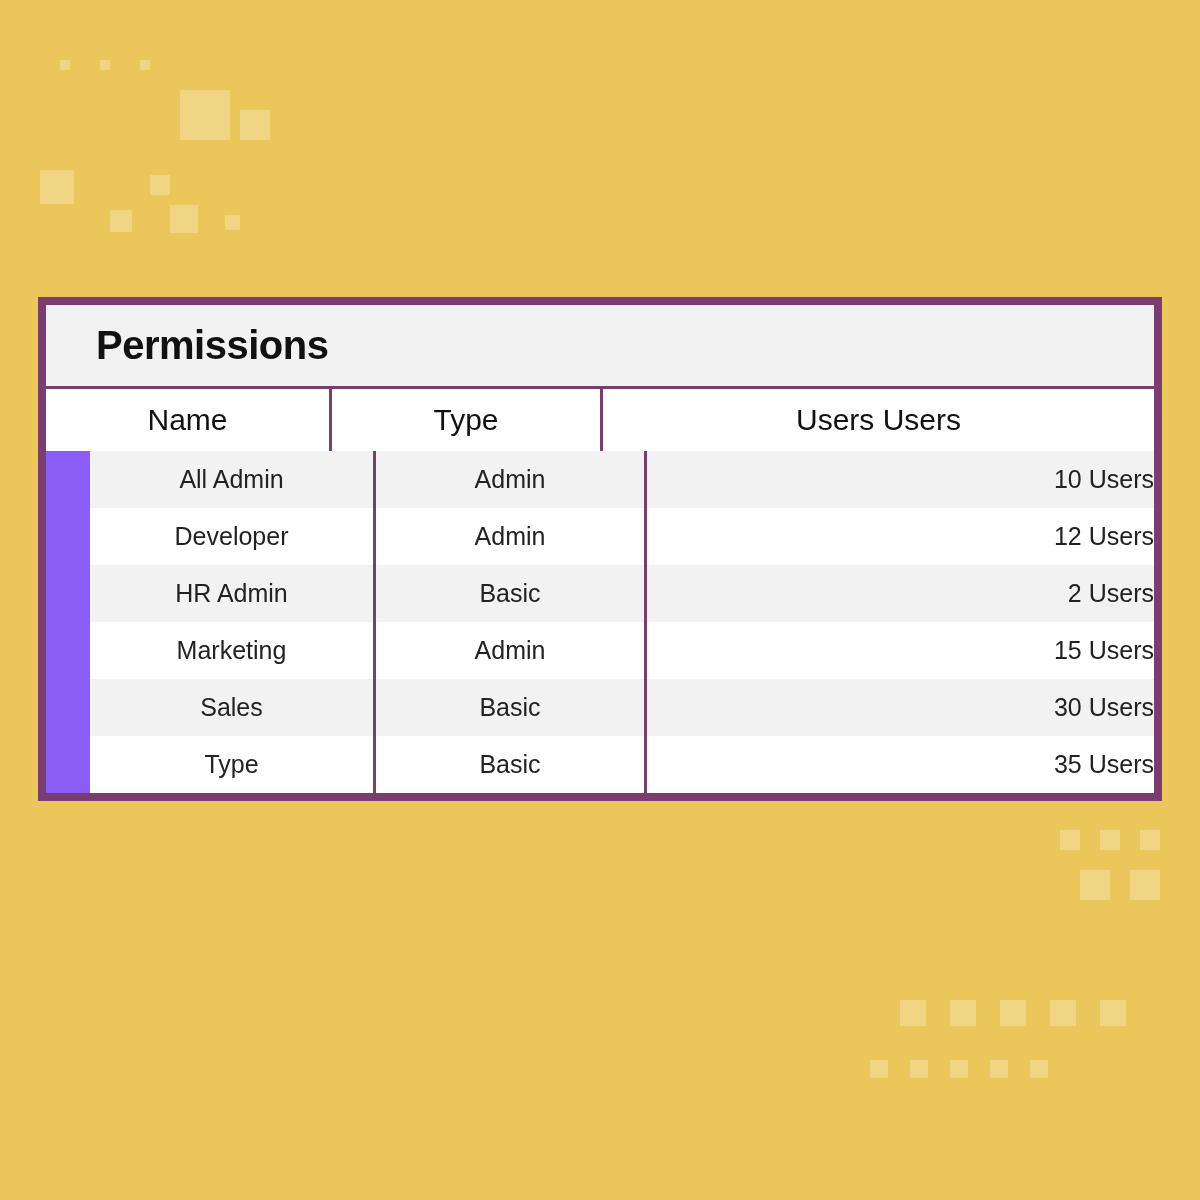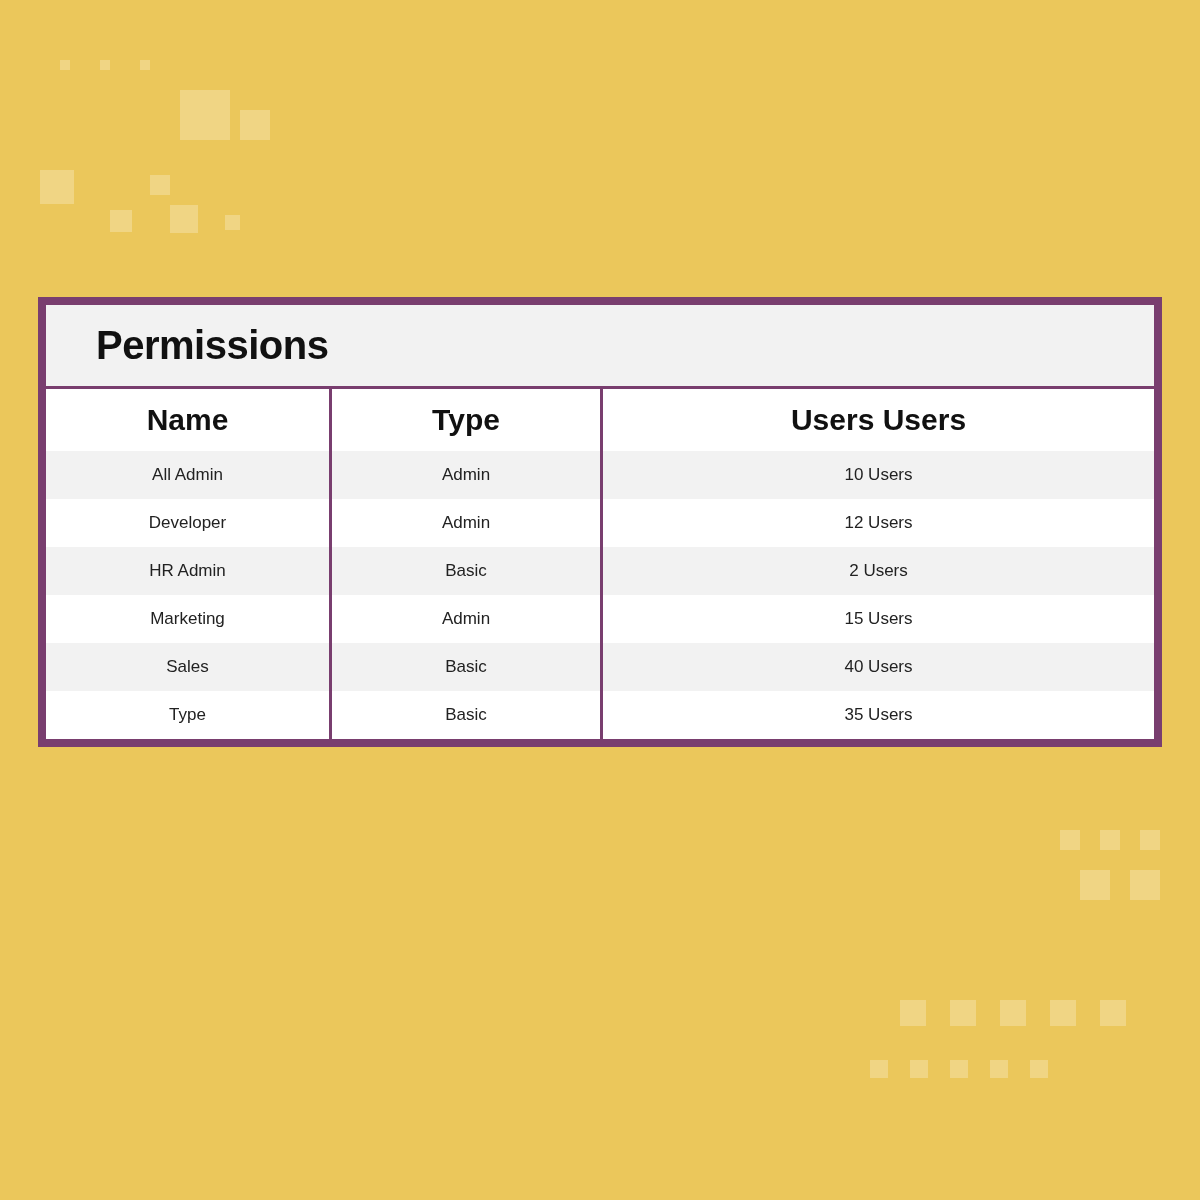--- a/index.html
+++ b/index.html
@@ -43,48 +43,49 @@
     margin: 0;
     font-size: 40px;
     font-weight: 800;
     letter-spacing: -0.5px;
     color: #111;
   }
 
   .col-headers {
     display: flex;
     background: #fff;
-    font-weight: 700;
+    font-weight: 400;
     font-size: 30px;
     color: #111;
   }
   .col-headers > div {
     text-align: center;
     padding: 14px 0 14px;
   }
   .col-name  { width: 283px; border-right: 3px solid #793e6f; }
   .col-type  { width: 268px; border-right: 3px solid #793e6f; }
   .col-users { flex: 1; }
 
   .rows {
-    font-size: 17px;
+    font-size: 25px;
     color: #222;
+    padding-left: 44px;
   }
   .row {
     display: flex;
   }
   .row:nth-child(odd)  { background: #f2f2f2; }
   .row:nth-child(even) { background: #ffffff; }
   .row > div {
     text-align: center;
     padding: 14px 0;
   }
   .row .c-name  { width: 283px; border-right: 3px solid #793e6f; }
   .row .c-type  { width: 268px; border-right: 3px solid #793e6f; }
-  .row .c-users { flex: 1; }
+  .row .c-users { flex: 1; text-align: right; }
 </style>
 </head>
 <body>
 
 <div class="bg-pattern">
 
   <div class="sq" style="left:40px; top:170px; width:34px; height:34px;"></div>
   <div class="sq" style="left:180px; top:90px;  width:50px; height:50px;"></div>
   <div class="sq" style="left:240px; top:110px; width:30px; height:30px;"></div>
   <div class="sq" style="left:150px; top:175px; width:20px; height:20px;"></div>
@@ -140,21 +141,21 @@
       <div class="c-users">2 Users</div>
     </div>
     <div class="row">
       <div class="c-name">Marketing</div>
       <div class="c-type">Admin</div>
       <div class="c-users">15 Users</div>
     </div>
     <div class="row">
       <div class="c-name">Sales</div>
       <div class="c-type">Basic</div>
-      <div class="c-users">40 Users</div>
+      <div class="c-users">30 Users</div>
     </div>
     <div class="row">
       <div class="c-name">Type</div>
       <div class="c-type">Basic</div>
       <div class="c-users">35 Users</div>
     </div>
   </div>
 </div>
 
 </body></html>

